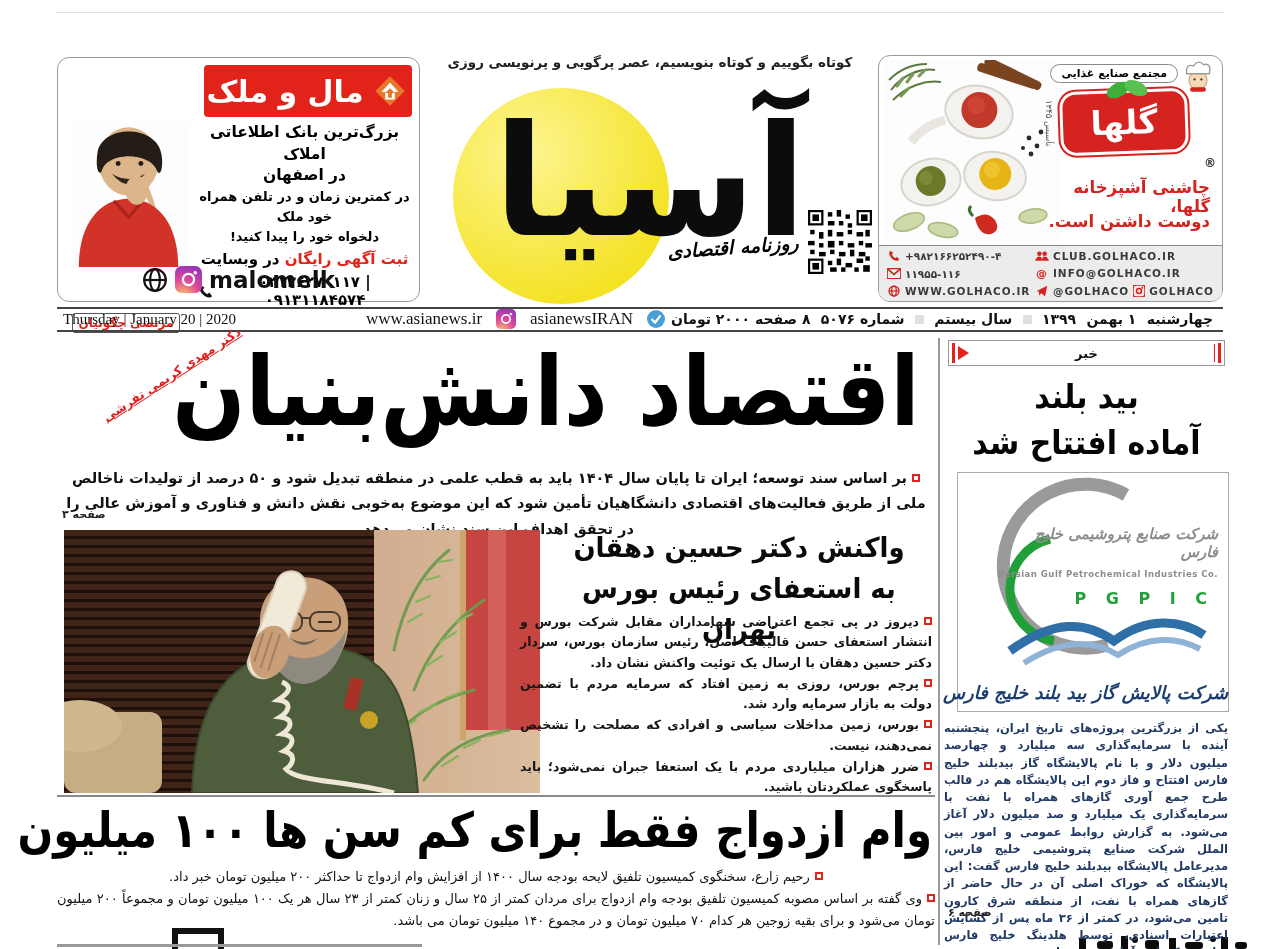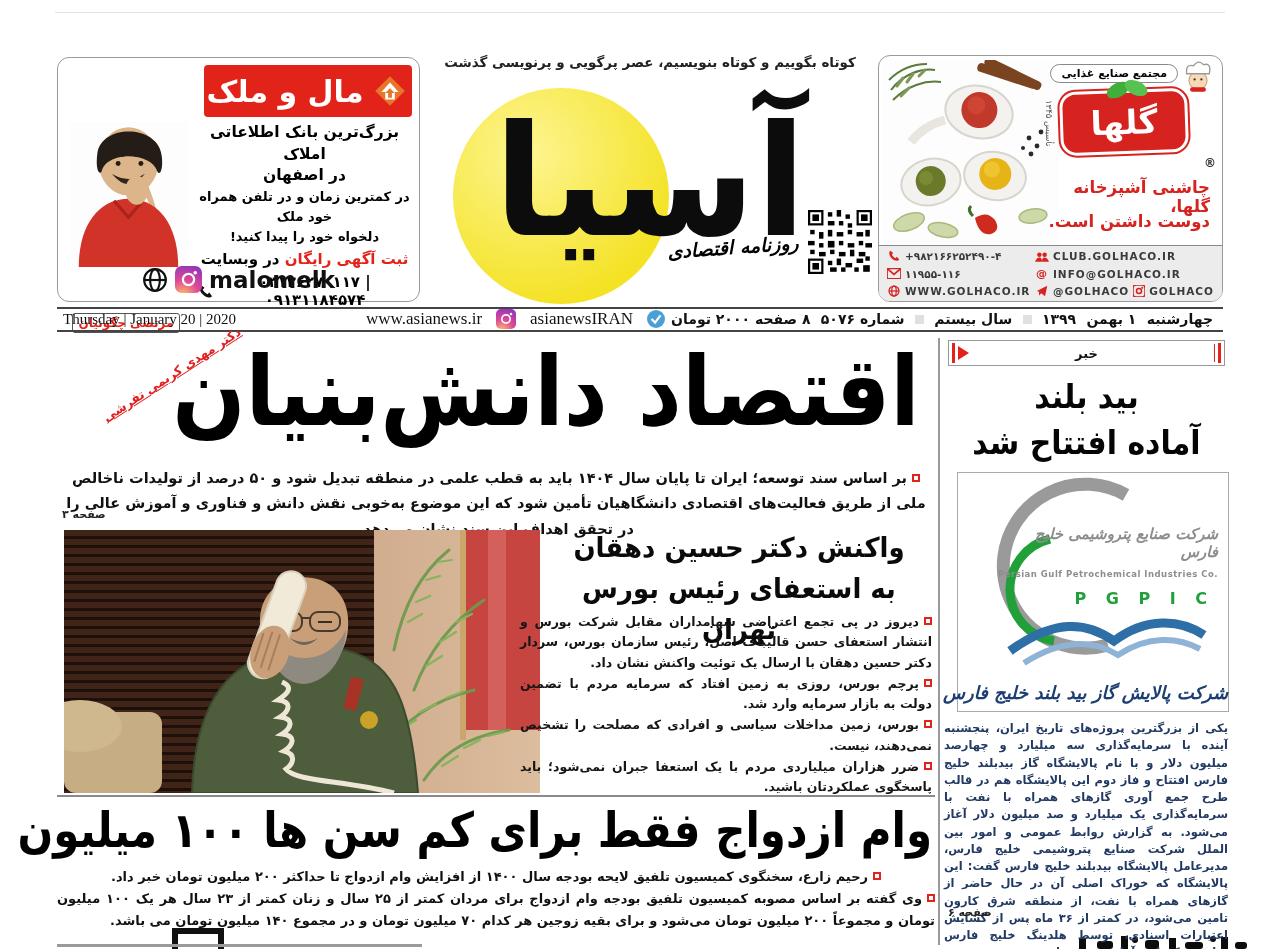--- a/index.html
+++ b/index.html
@@ -34,21 +34,21 @@
   .gl-logo { position:absolute; top:34px; right:34px; width:128px; height:64px; background:#d6231f; border-radius:16px;
              border:3px solid #fff; box-shadow:0 0 0 2px #d6231f; display:flex; align-items:center; justify-content:center;
              color:#fff; font-size:33px; font-weight:bold; transform:rotate(-2deg); }
   .gl-r { position:absolute; top:100px; right:6px; font-size:12px; font-weight:bold; color:#333; }
   .gl-est { position:absolute; top:44px; right:168px; writing-mode:vertical-rl; font-size:8.5px; color:#555; letter-spacing:1px; }
   .gl-slogan { position:absolute; right:12px; width:170px; color:#d6231f; font-weight:bold; font-size:16.5px; text-align:right;
                text-shadow:0 0 1px #fff; }
   .gl-bar { position:absolute; bottom:0; left:0; right:0; height:56px; background:#ececec; border-top:1.5px solid #8a8a8a;
             border-radius:0 0 10px 10px; display:flex; padding:4px 8px; font-weight:bold; color:#3a3a3a; }
   .gl-col { flex:1; display:flex; flex-direction:column; justify-content:space-between; }
-  .gl-row { display:flex; align-items:center; gap:4px; font-size:10.5px; letter-spacing:1px; white-space:nowrap; }
+  .gl-row { display:flex; align-items:flex-start; gap:4px; font-size:10.5px; letter-spacing:1px; white-space:nowrap; }
   .gl-ic { color:#d6231f; font-weight:bold; font-size:11px; width:14px; text-align:center; flex:none; }
 
   
   .tagline { font-size:13.5px; font-weight:bold; color:#222; text-align:center; }
   .sun { border-radius:50%; background:radial-gradient(circle at 35% 30%, #fdf591, #f4e224 75%); }
   .asia-logo { font-size:148px; font-weight:bold; color:#0c0c0c; text-align:center; line-height:1; transform:scaleY(1.04); }
   .asia-sub { font-size:19px; font-weight:bold; font-style:italic; transform:rotate(-4deg); }
 
   
   .band-line { background:#444; height:1.5px; }
@@ -64,21 +64,21 @@
   .pref { font-size:11px; color:#222; font-weight:bold; }
 
   
   .b-head { font-size:26px; font-weight:bold; color:#0a0a0a; text-align:center; line-height:1.5; transform:scaleY(1.05); }
   .b-bullets { font-size:12.5px; font-weight:bold; color:#151515; text-align:justify; line-height:1.62; }
   .b-bullets div { margin-bottom:1px; }
   .hr-gray { background:#8a8a8a; height:2px; }
 
   
   .m-head { font-size:42px; font-weight:bold; color:#000; text-align:center; transform:scaleY(1.15); letter-spacing:-1px; white-space:nowrap; }
-  .m-p { font-size:13px; font-weight:bold; color:#111; line-height:1.7; }
+  .m-p { font-size:13px; font-weight:normal; color:#111; line-height:1.7; }
 
   
   .vline { background:#999; width:1.5px; }
   .khabar { border:1px solid #999; background:#fff; display:flex; align-items:center; justify-content:center;
             font-size:13px; font-weight:bold; color:#111; position:absolute; }
   .kb-bar-l { position:absolute; left:3px; top:2px; bottom:2px; width:3px; background:#e2231a; }
   .kb-bar-r { position:absolute; right:3px; top:2px; bottom:2px; width:3px; background:#e2231a; box-shadow:-5px 0 0 -1px #e2231a; }
   .kb-tri { position:absolute; left:9px; top:50%; transform:translateY(-50%); width:0; height:0;
             border-left:11px solid #e2231a; border-top:7px solid transparent; border-bottom:7px solid transparent; }
   .n-head { font-size:30px; font-weight:bold; color:#050505; text-align:center; line-height:1.4; transform:scaleY(1.1); }
@@ -149,21 +149,21 @@
             </radialGradient>
           </defs>
         <rect width="24" height="24" rx="6" fill="url(#ig1)"></rect>
         <circle cx="12" cy="12" r="5" fill="none" stroke="#fff" stroke-width="2"></circle>
         <circle cx="18" cy="6" r="1.6" fill="#fff"></circle>
       </svg>
       <span>malomelk</span>
     </div>
   </div>
 
-  <div class="abs tagline rtl" style="left:440px;top:54px;width:420px;">کوتاه بگوییم و کوتاه بنویسیم، عصر پرگویی و پرنویسی گذشت</div>
+  <div class="abs tagline rtl" style="left:440px;top:54px;width:420px;">کوتاه بگوییم و کوتاه بنویسیم، عصر پرگویی و پرنویسی روزی</div>
   <div class="abs sun" style="left:453px;top:88px;width:216px;height:216px;"></div>
   <div class="abs asia-logo rtl" style="left:440px;top:108px;width:420px;">آسیا</div>
   <div class="abs asia-sub rtl" style="left:658px;top:236px;width:150px;text-align:center;">روزنامه اقتصادی</div>
   <svg class="abs" style="left:808px;top:210px;" width="64" height="64" viewBox="0 0 29 29">
     <rect width="29" height="29" fill="#fff"></rect>
     <g fill="#000">
       <rect x="0" y="0" width="7" height="7"></rect>
         <rect x="22" y="0" width="7" height="7"></rect>
         <rect x="0" y="22" width="7" height="7"></rect>
       <rect x="1" y="1" width="5" height="5" fill="#fff"></rect>

